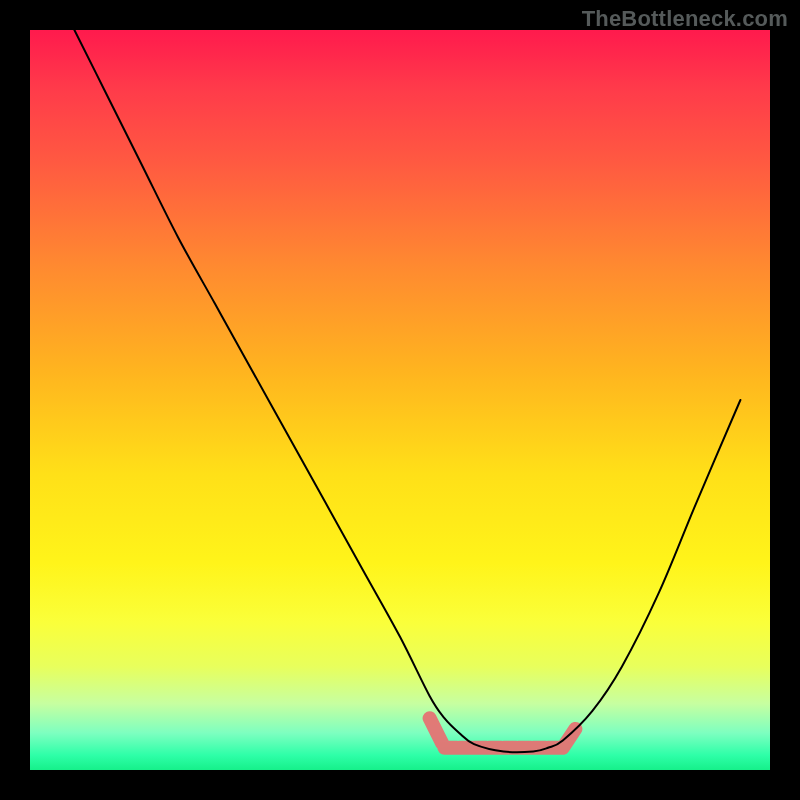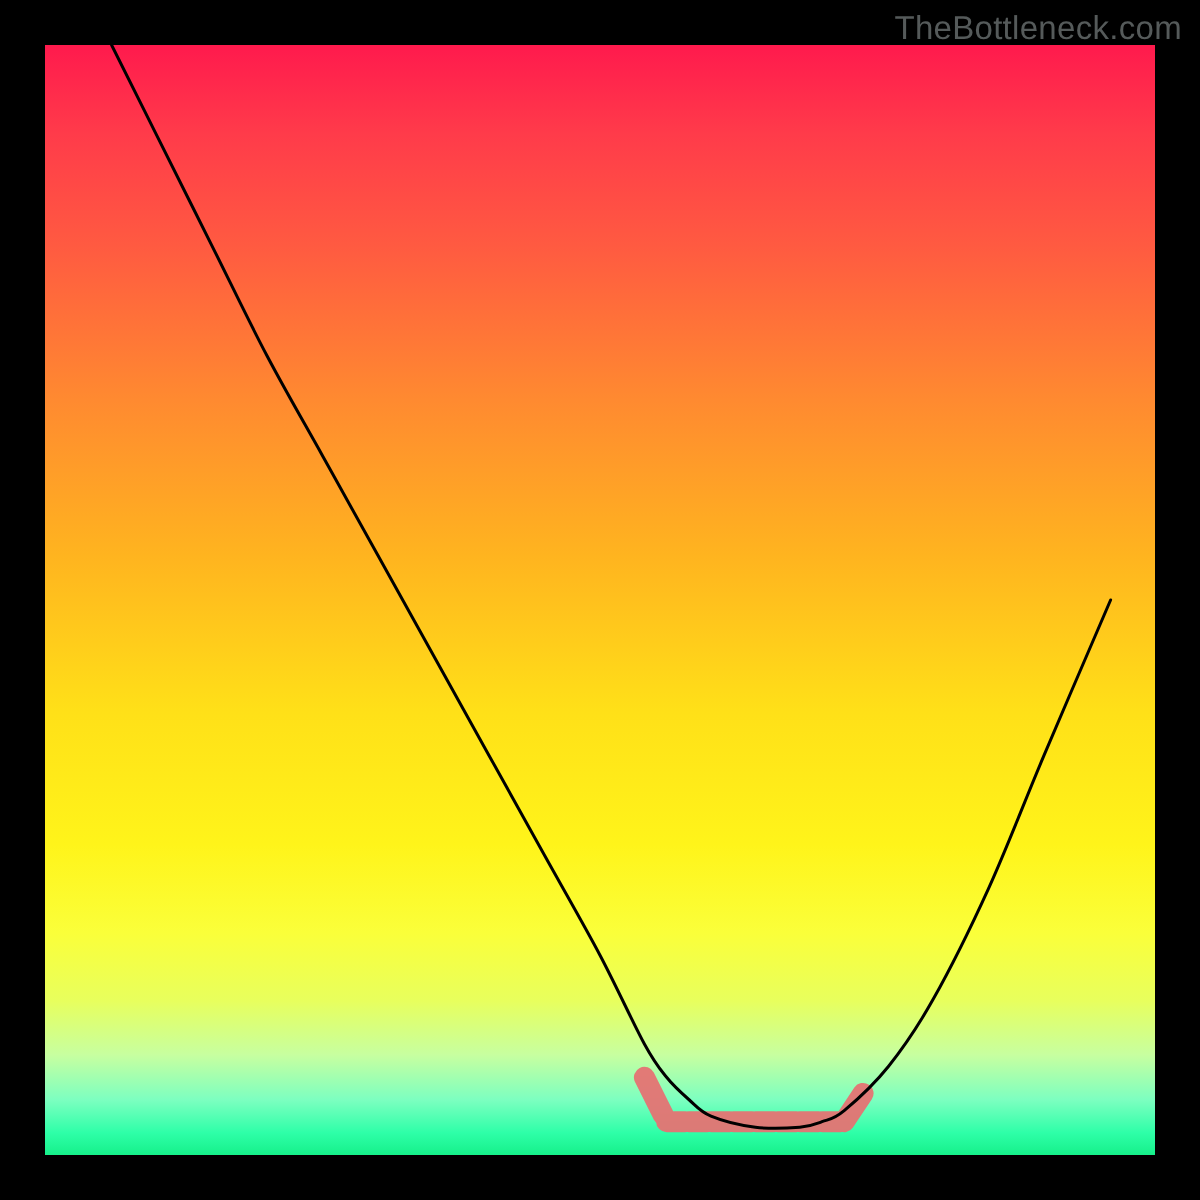--- a/index.html
+++ b/index.html
@@ -44,21 +44,21 @@
       #2effa8 98%,
       #16f08a 100%
     );
   }
   .brand {
     position: absolute;
     top: 6px;
     right: 12px;
     font-family: Arial, Helvetica, sans-serif;
     font-size: 22px;
-    font-weight: normal;
+    font-weight: bold;
     color: #555a5a;
     letter-spacing: 0.2px;
   }
   svg.curve {
     position: absolute;
     inset: 0;
   }
   .curve-path {
     fill: none;
     stroke: #000;

